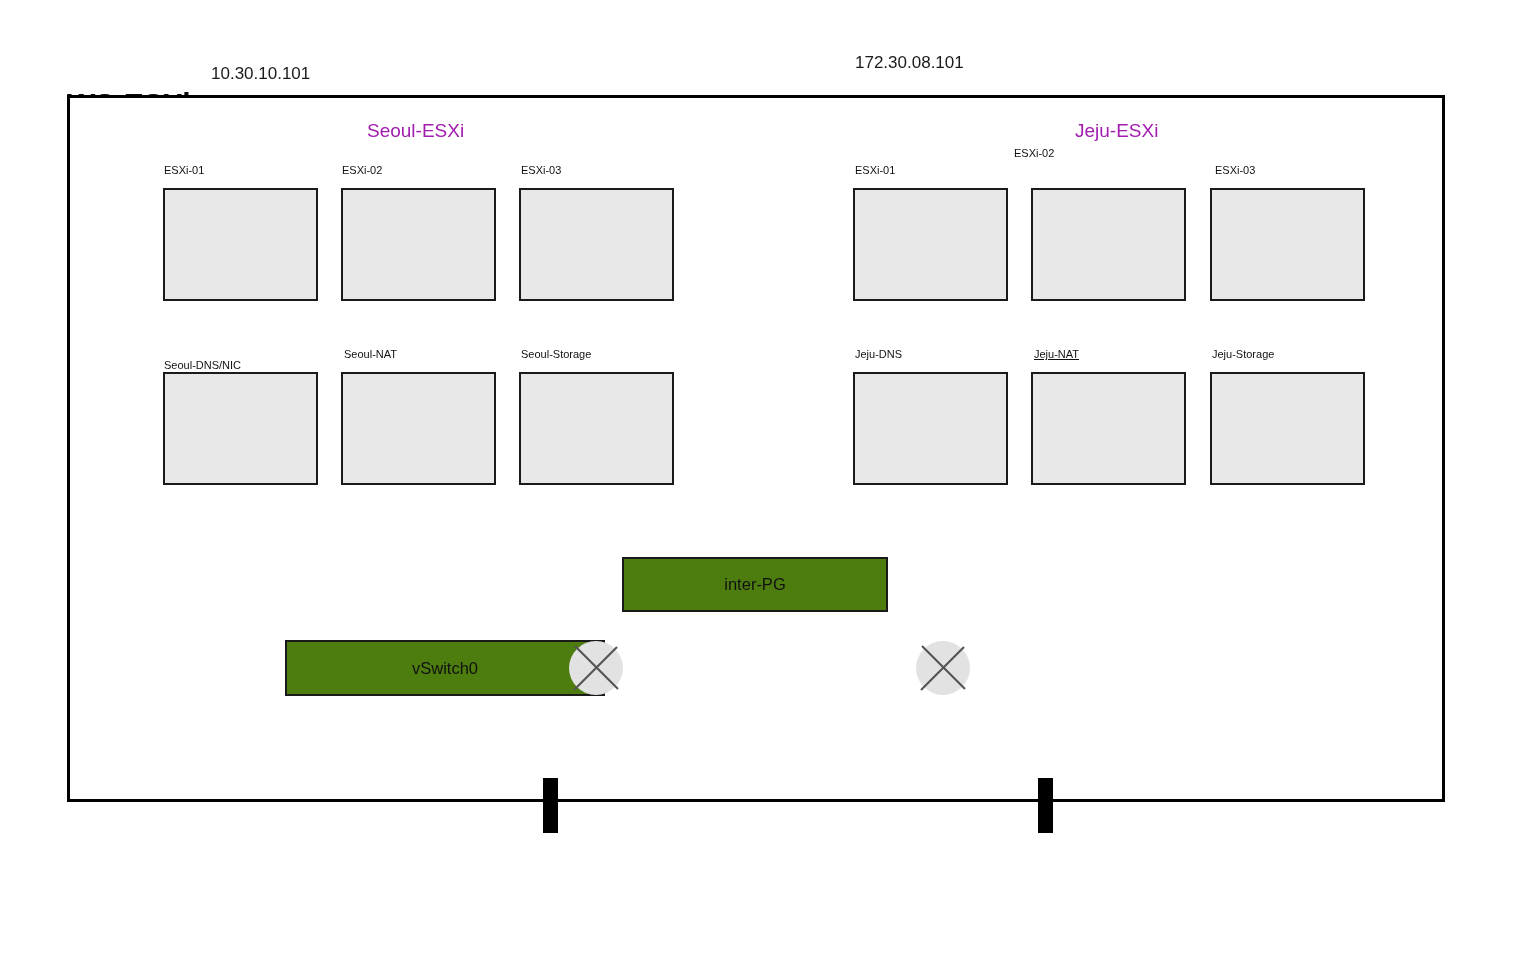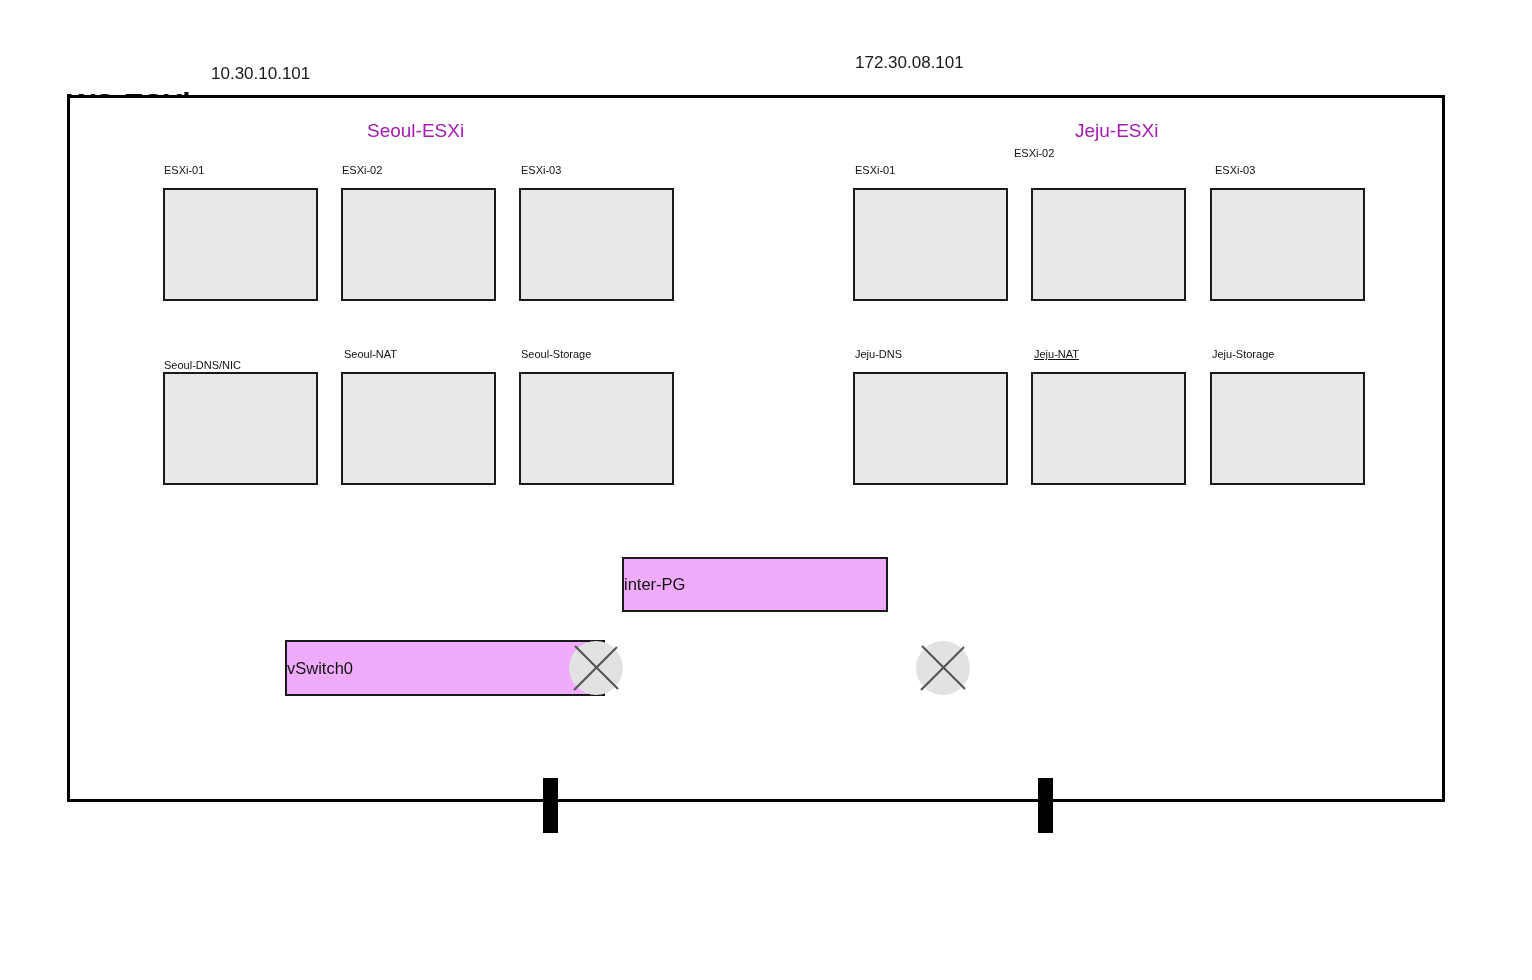--- a/index.html
+++ b/index.html
@@ -48,24 +48,25 @@
     font-size: 11px;
     color: #111111;
     white-space: nowrap;
   }
   .node-box {
     width: 155px; height: 113px;
     background: #e8e8e8;
     border: 2px solid #1a1a1a;
   }
   .wide-box {
-    background: #f0abfc;
+    background: #4d7c0f;
     border: 2px solid #1a1a1a;
     display: flex;
     align-items: center;
+    justify-content: center;
     font-size: 16.5px;
     color: #111111;
   }
   .pg-box { left: 622px; top: 557px; width: 266px; height: 55px; }
   .vs0-box { left: 285px; top: 640px; width: 320px; height: 56px; }
   .vs1-box { left: 977px; top: 640px; width: 264px; height: 57px; }
 
   .cross-circle {
     width: 56px; height: 56px;
   }

